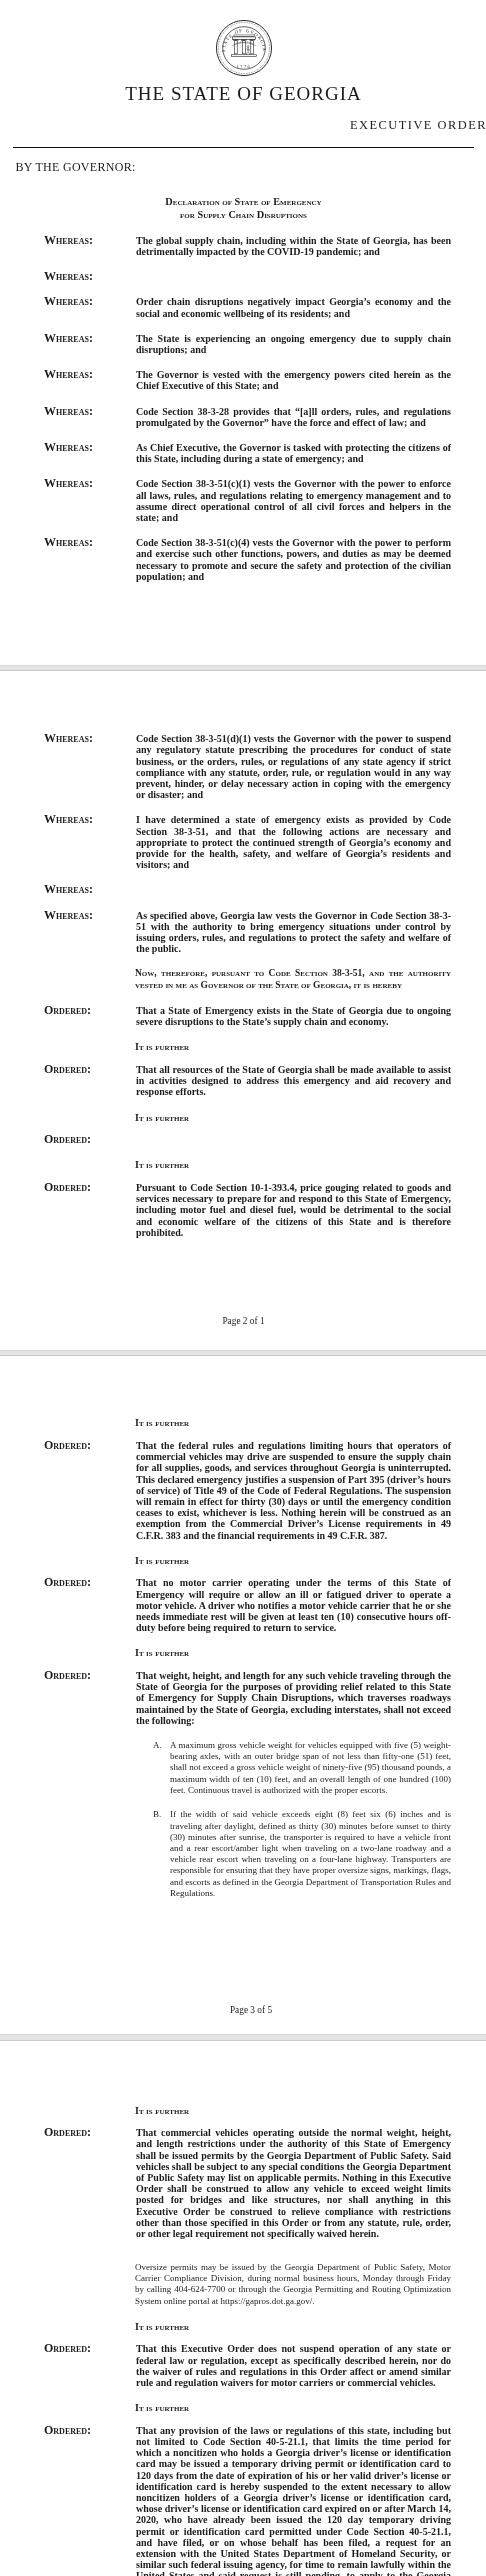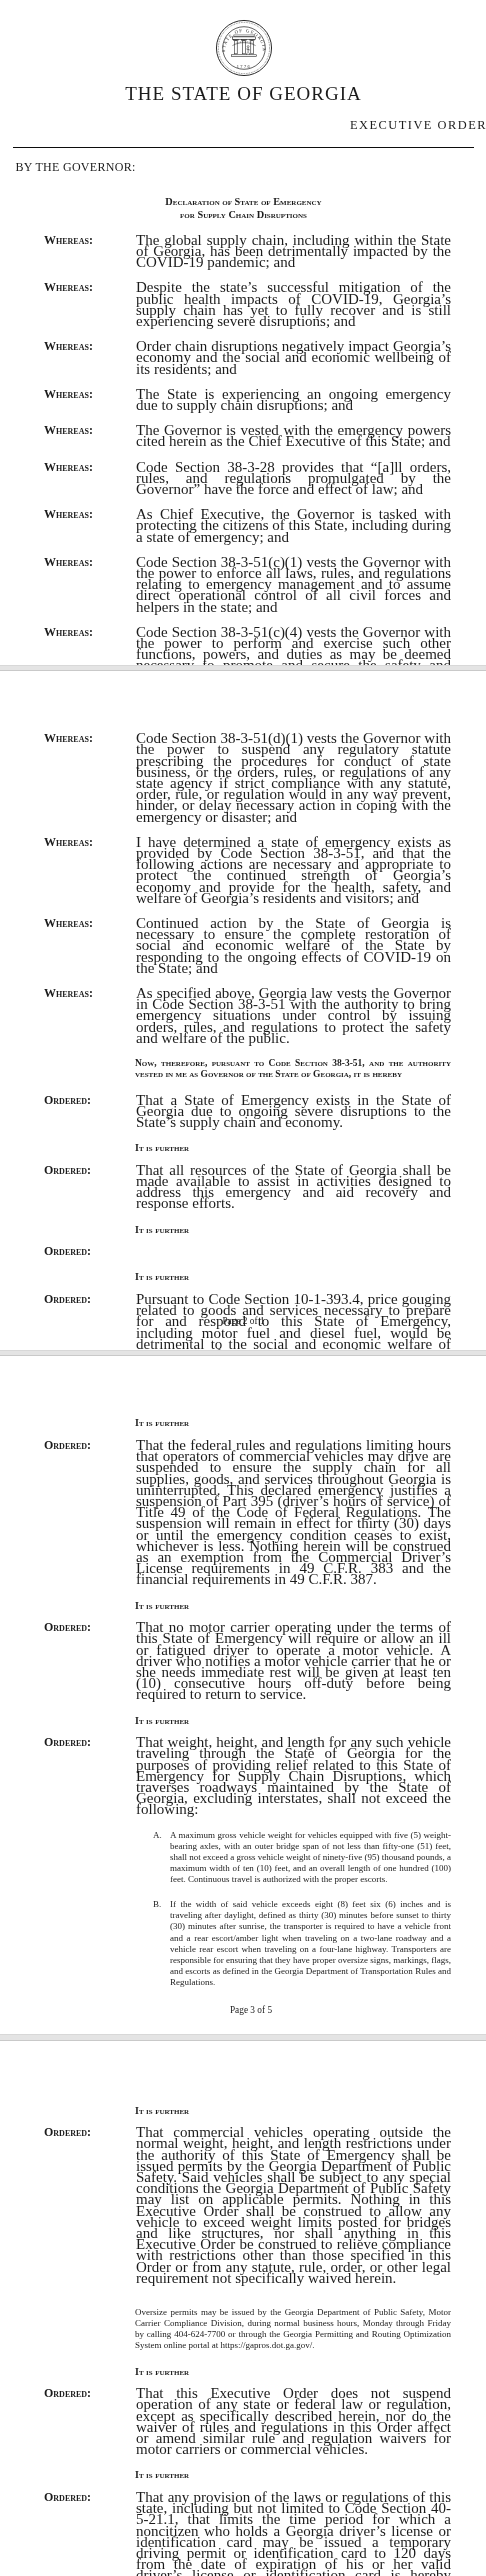--- a/index.html
+++ b/index.html
@@ -39,21 +39,21 @@
     text-align:center;font-weight:bold;font-variant:small-caps;
     font-size:10.3px;line-height:12.4px;margin-top:23px;
   }
   .page-1 .page-body{margin-top:13.4px;}
   
   .row{display:flex;margin:0 36px 14px 44px;}
   .row .lbl{
     width:92px;flex:none;font-weight:bold;font-variant:small-caps;
     font-size:12px;line-height:11.2px;
   }
-  .row .txt{flex:1;text-align:justify;font-size:15px;line-height:11.2px;}
+  .row .txt{flex:1;text-align:justify;font-size:10px;line-height:11.2px;font-weight:bold;}
   .b-center{margin:0 36px 14px 135px;}
   .b-further{
     font-weight:bold;font-variant:small-caps;font-size:10px;
     line-height:11.3px;margin-bottom:11.3px;
   }
   .b-now{
     font-weight:bold;font-variant:small-caps;font-size:9.5px;
     line-height:11.3px;text-align:justify;margin-top:8px;
   }
   .b-plain{text-align:justify;font-size:9px;line-height:11.2px;}
@@ -115,21 +115,20 @@
       <div>for Supply Chain Disruptions</div>
     </div>
 
     <div class="page-body">
         <div class="row">
           <span class="lbl">Whereas:</span>
           <div class="txt">The global supply chain, including within the State of Georgia, has been detrimentally impacted by the COVID-19 pandemic; and</div>
         </div>
         <div class="row">
           <span class="lbl">Whereas:</span>
-          <div class="txt">Despite the state’s successful mitigation of the public health impacts of COVID-19, Georgia’s supply chain has yet to fully recover and is still experiencing severe disruptions; and</div>
         </div>
         <div class="row">
           <span class="lbl">Whereas:</span>
           <div class="txt">Order chain disruptions negatively impact Georgia’s economy and the social and economic wellbeing of its residents; and</div>
         </div>
         <div class="row">
           <span class="lbl">Whereas:</span>
           <div class="txt">The State is experiencing an ongoing emergency due to supply chain disruptions; and</div>
         </div>
         <div class="row">
@@ -162,21 +161,20 @@
         <div class="row">
           <span class="lbl">Whereas:</span>
           <div class="txt">Code Section 38-3-51(d)(1) vests the Governor with the power to suspend any regulatory statute prescribing the procedures for conduct of state business, or the orders, rules, or regulations of any state agency if strict compliance with any statute, order, rule, or regulation would in any way prevent, hinder, or delay necessary action in coping with the emergency or disaster; and</div>
         </div>
         <div class="row">
           <span class="lbl">Whereas:</span>
           <div class="txt">I have determined a state of emergency exists as provided by Code Section 38-3-51, and that the following actions are necessary and appropriate to protect the continued strength of Georgia’s economy and provide for the health, safety, and welfare of Georgia’s residents and visitors; and</div>
         </div>
         <div class="row">
           <span class="lbl">Whereas:</span>
-          <div class="txt">Continued action by the State of Georgia is necessary to ensure the complete restoration of social and economic welfare of the State by responding to the ongoing effects of COVID-19 on the State; and</div>
         </div>
         <div class="row">
           <span class="lbl">Whereas:</span>
           <div class="txt">As specified above, Georgia law vests the Governor in Code Section 38-3-51 with the authority to bring emergency situations under control by issuing orders, rules, and regulations to protect the safety and welfare of the public.</div>
         </div>
         <div class="b-center b-now">Now, therefore, pursuant to Code Section 38-3-51, and the authority vested in me as Governor of the State of Georgia, it is hereby</div>
         <div class="row">
           <span class="lbl">Ordered:</span>
           <div class="txt">That a State of Emergency exists in the State of Georgia due to ongoing severe disruptions to the State’s supply chain and economy.</div>
         </div>

